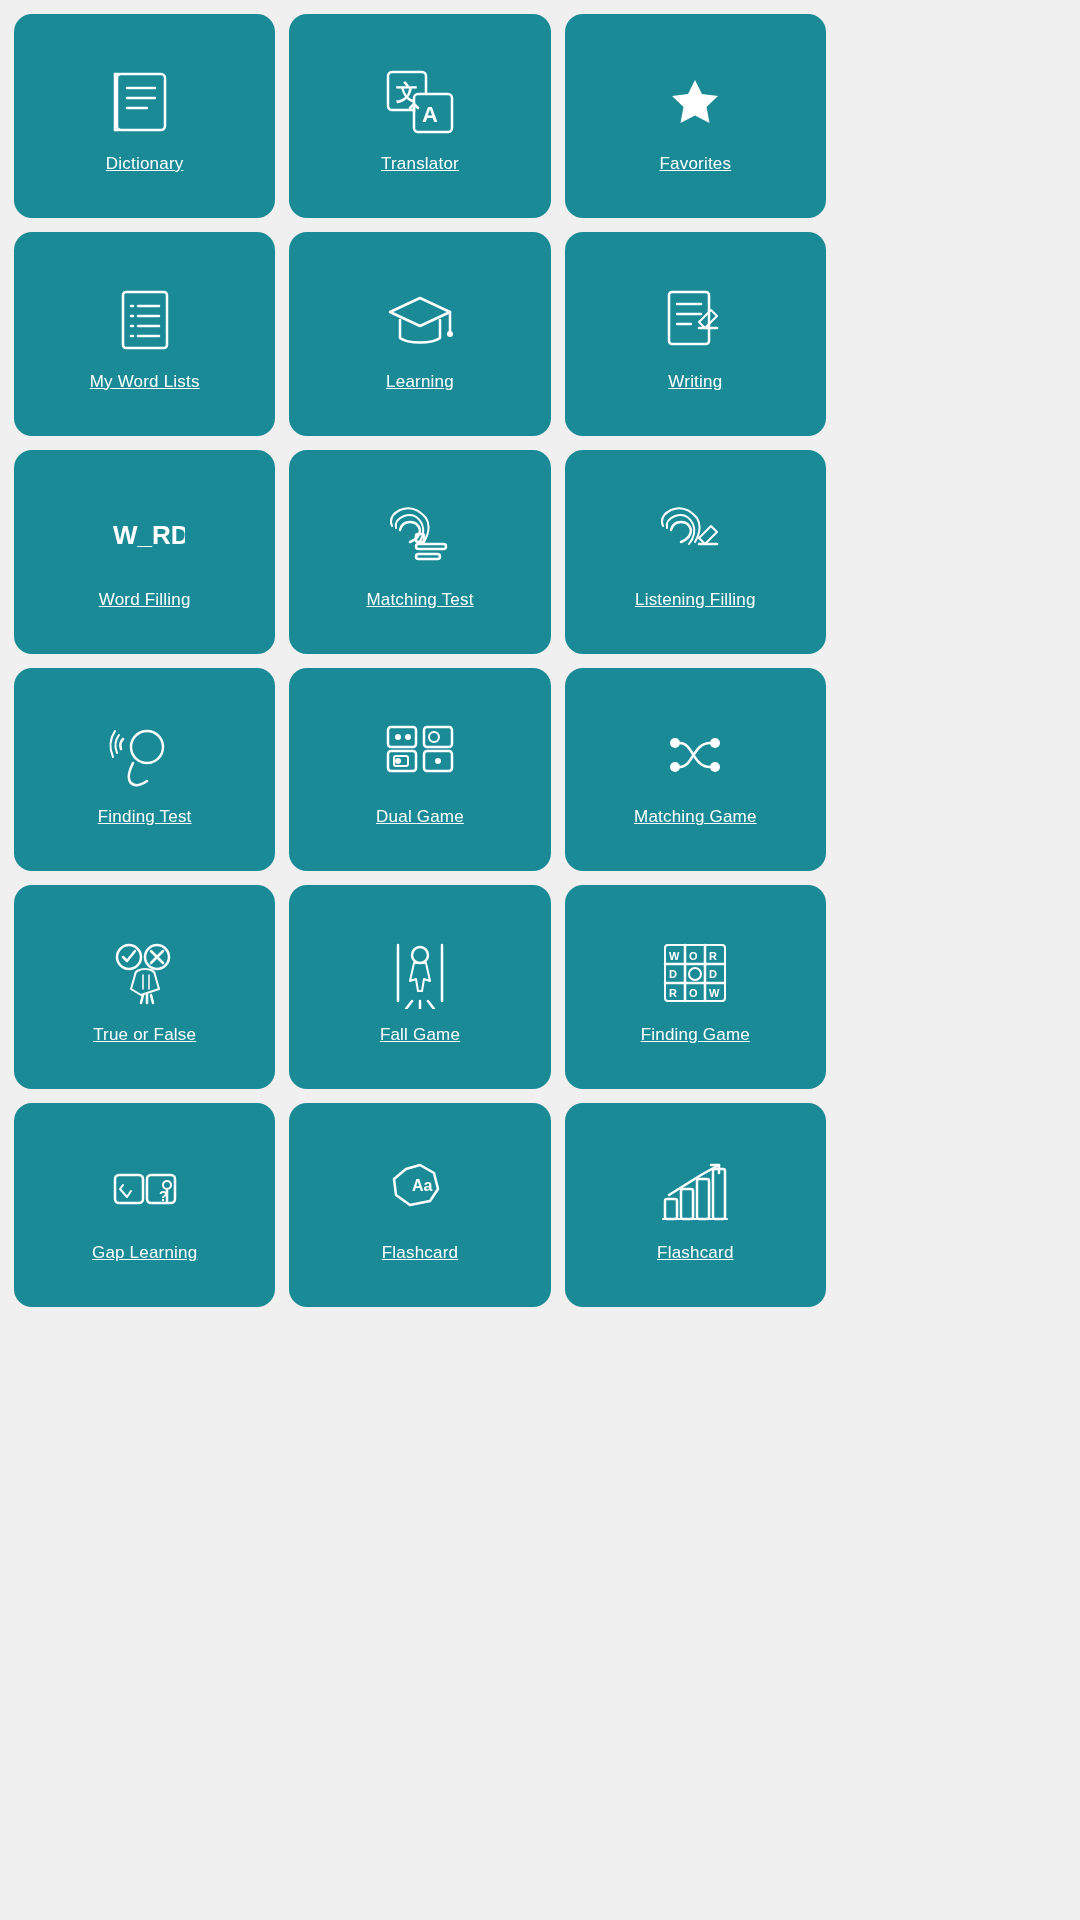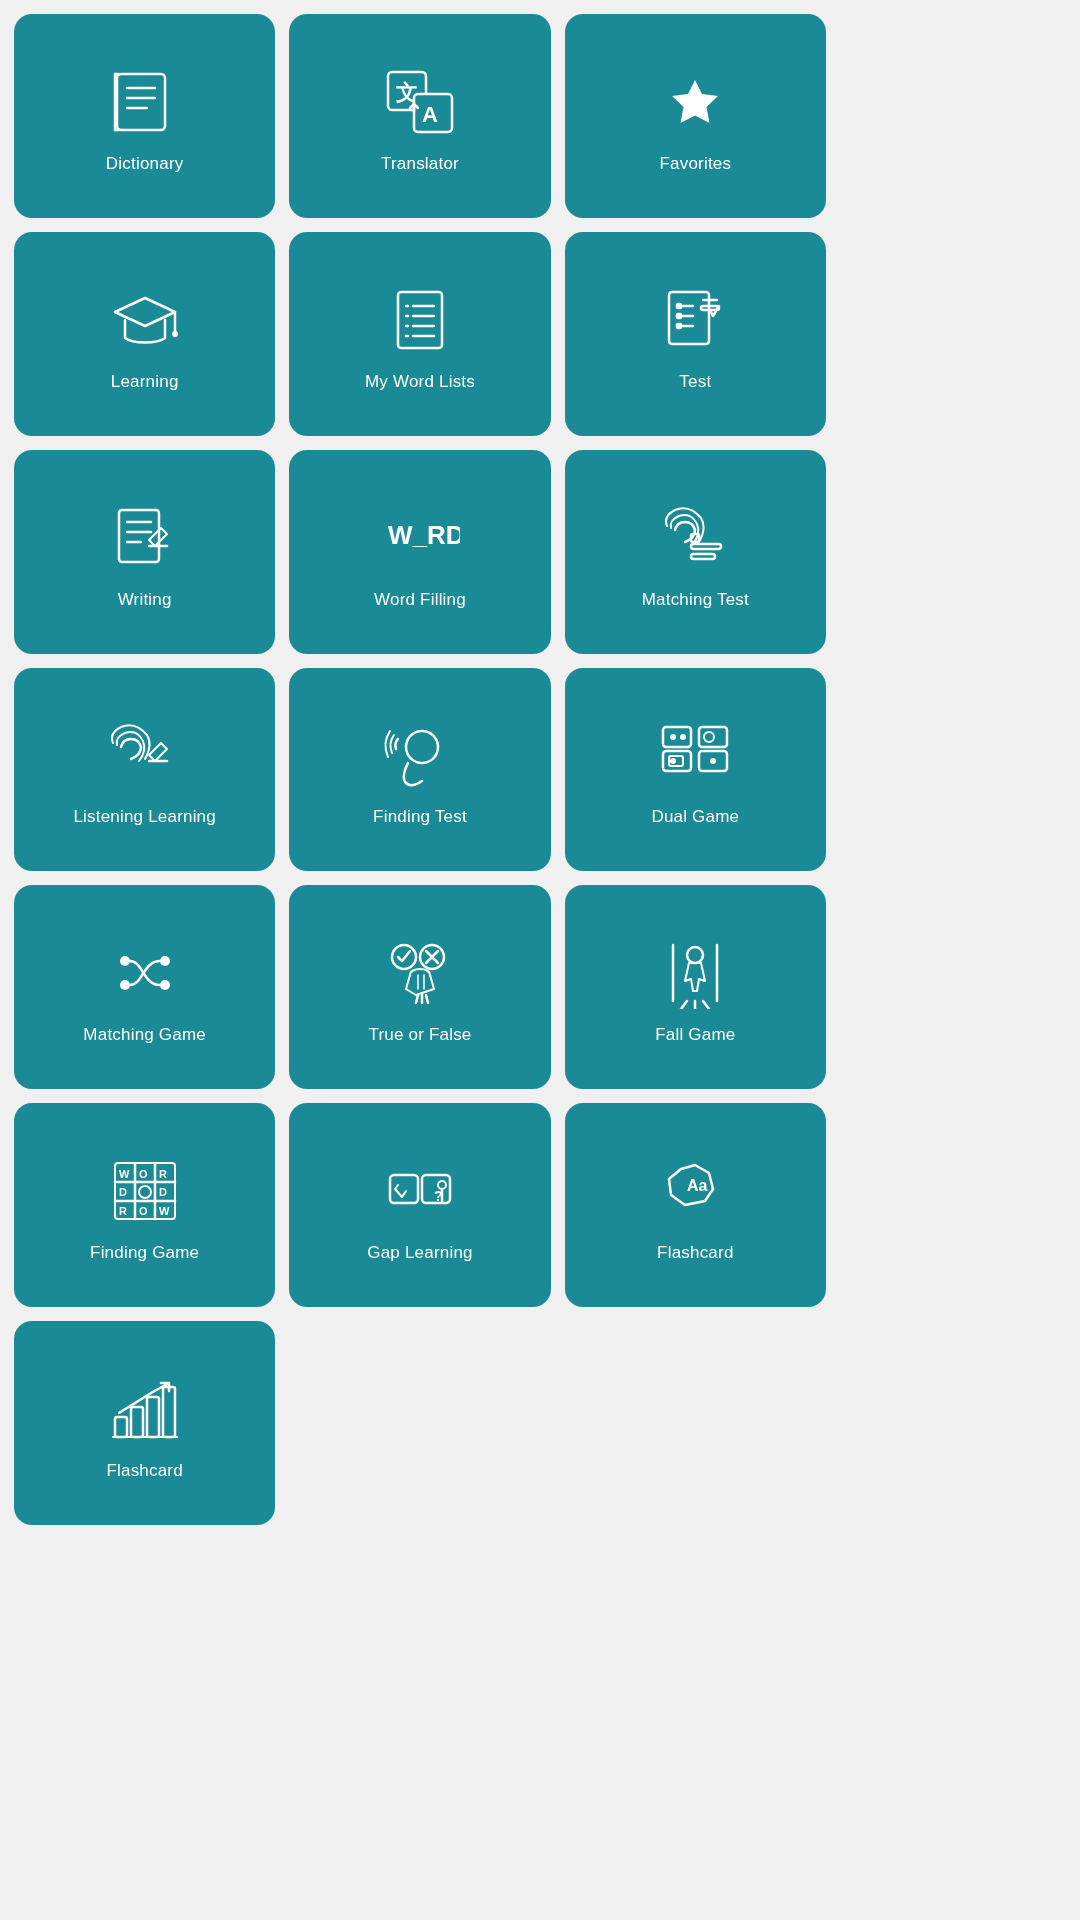--- a/index.html
+++ b/index.html
@@ -48,20 +48,21 @@
     .tile-icon svg.filled polygon,
     .tile-icon svg.filled circle {
       fill: white;
       stroke: none;
     }
     .tile-label {
       color: white;
       font-size: 17px;
       font-weight: 500;
       letter-spacing: 0.2px;
+      text-decoration: underline;
     }
   </style>
 </head>
 <body>
 
 <div class="grid">
 
   <div class="tile">
     <div class="tile-icon">
       <svg viewBox="0 0 80 72">
@@ -94,32 +95,20 @@
   <div class="tile">
     <div class="tile-icon">
       <svg viewBox="0 0 80 72" class="filled">
         <path d="M40 14 L47 28 L63 30 L51.5 41 L54.5 57 L40 49.5 L25.5 57 L28.5 41 L17 30 L33 28 Z" fill="white" stroke="none"></path>
       </svg>
     </div>
     <span class="tile-label">Favorites</span>
   </div>
 
 
-
-  <div class="tile">
-    <div class="tile-icon">
-      <svg viewBox="0 0 80 72">
-        <path d="M40 14 L70 28 L40 42 L10 28 Z" stroke-width="2.5" fill="none"></path>
-        <path d="M20 36 L20 54 C28 60 52 60 60 54 L60 36" stroke-width="2.5" fill="none"></path>
-        <line x1="70" y1="28" x2="70" y2="48"></line>
-        <circle cx="70" cy="50" r="3" fill="white" stroke="none"></circle>
-      </svg>
-    </div>
-    <span class="tile-label">Learning</span>
-  </div>
 
   <div class="tile">
     <div class="tile-icon">
       <svg viewBox="0 0 80 72">
         <rect x="18" y="8" width="44" height="56" rx="3"></rect>
         <line x1="26" y1="22" x2="28" y2="22"></line>
         <line x1="26" y1="32" x2="28" y2="32"></line>
         <line x1="26" y1="42" x2="28" y2="42"></line>
         <line x1="26" y1="52" x2="28" y2="52"></line>
         <line x1="33" y1="22" x2="54" y2="22"></line>
@@ -127,34 +116,29 @@
         <line x1="33" y1="42" x2="54" y2="42"></line>
         <line x1="33" y1="52" x2="54" y2="52"></line>
       </svg>
     </div>
     <span class="tile-label">My Word Lists</span>
   </div>
 
   <div class="tile">
     <div class="tile-icon">
       <svg viewBox="0 0 80 72">
-        <rect x="14" y="8" width="40" height="52" rx="3"></rect>
-        <rect x="46" y="22" width="18" height="4" rx="2"></rect>
-        <line x1="22" y1="22" x2="38" y2="22"></line>
-        <line x1="22" y1="32" x2="38" y2="32"></line>
-        <line x1="22" y1="42" x2="38" y2="42"></line>
-        <rect x="22" y="20" width="4" height="4" rx="1"></rect>
-        <rect x="22" y="30" width="4" height="4" rx="1"></rect>
-        <rect x="22" y="40" width="4" height="4" rx="1"></rect>
-        <line x1="48" y1="16" x2="62" y2="16"></line>
-        <path d="M56 28 L58 32 L64 22" stroke-width="2.5" fill="none"></path>
-      </svg>
-    </div>
-    <span class="tile-label">Test</span>
-  </div>
+        <path d="M40 14 L70 28 L40 42 L10 28 Z" stroke-width="2.5" fill="none"></path>
+        <path d="M20 36 L20 54 C28 60 52 60 60 54 L60 36" stroke-width="2.5" fill="none"></path>
+        <line x1="70" y1="28" x2="70" y2="48"></line>
+        <circle cx="70" cy="50" r="3" fill="white" stroke="none"></circle>
+      </svg>
+    </div>
+    <span class="tile-label">Learning</span>
+  </div>
+
 
   <div class="tile">
     <div class="tile-icon">
       <svg viewBox="0 0 80 72">
         <rect x="14" y="8" width="40" height="52" rx="3"></rect>
         <line x1="22" y1="20" x2="46" y2="20"></line>
         <line x1="22" y1="30" x2="46" y2="30"></line>
         <line x1="22" y1="40" x2="36" y2="40"></line>
         <path d="M44 38 L56 26 L62 32 L50 44 Z" stroke-width="2" fill="none"></path>
         <line x1="44" y1="44" x2="62" y2="44"></line>
@@ -189,21 +173,21 @@
   <div class="tile">
     <div class="tile-icon">
       <svg viewBox="0 0 80 72">
         <path d="M16 28 Q18 20 26 20 Q34 20 36 28 Q36 36 26 40" stroke-width="2.5" fill="none"></path>
         <path d="M12 26 Q10 18 20 14 Q32 10 38 22 Q42 32 34 42" stroke-width="2" fill="none"></path>
         <path d="M8 24 Q4 14 16 8 Q30 2 42 16 Q48 26 40 40" stroke-width="2" fill="none"></path>
         <path d="M44 36 L56 24 L62 30 L50 42 Z" stroke-width="2" fill="none"></path>
         <line x1="44" y1="42" x2="62" y2="42"></line>
       </svg>
     </div>
-    <span class="tile-label">Listening Learning</span>
+    <span class="tile-label">Listening Filling</span>
   </div>
 
   <div class="tile">
     <div class="tile-icon">
       <svg viewBox="0 0 80 72">
         <circle cx="42" cy="28" r="16" stroke-width="2.5"></circle>
         <path d="M28 44 C24 52 22 60 26 64 C30 68 36 66 42 62" stroke-width="2.5" fill="none"></path>
         <path d="M16 30 Q14 24 18 20" stroke-width="2.5" fill="none"></path>
         <path d="M12 34 Q8 24 14 16" stroke-width="2" fill="none"></path>
         <path d="M8 38 Q2 24 10 12" stroke-width="2" fill="none"></path>

